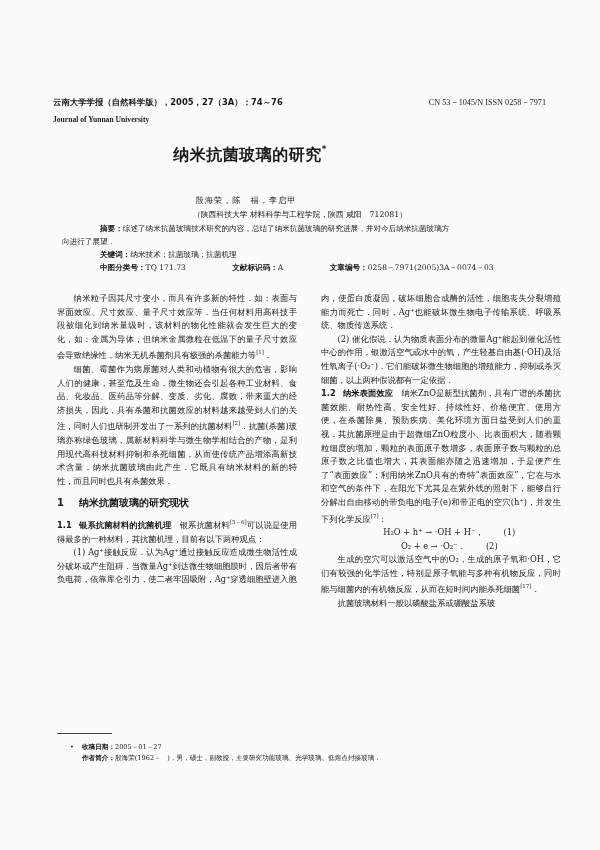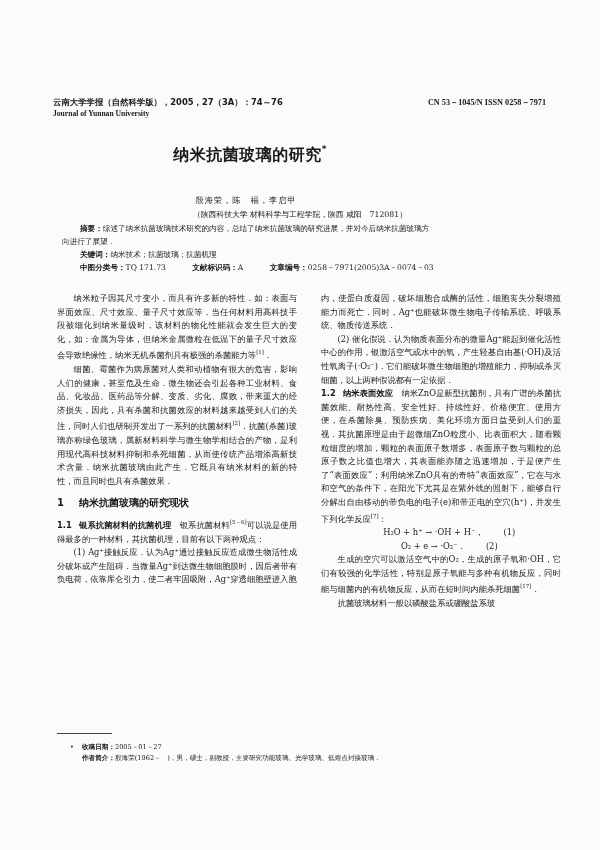--- a/index.html
+++ b/index.html
@@ -2,28 +2,28 @@
 <html><head>
 <meta charset="utf-8">
 <style>
   html, body { margin: 0; padding: 0; }
   body {
     width: 600px; height: 850px; background: #fbfbf9; position: relative; overflow: hidden;
     font-family: "DejaVu Serif", "Liberation Serif", serif; color: #1a1a1a;
   }
   .page { position: absolute; left: 0; top: 0; width: 600px; height: 850px; }
   .hdr-left { position: absolute; left: 53px; top: 97px; font-size: 8.4px; font-weight: bold; font-family: "DejaVu Sans", sans-serif; }
-  .hdr-left .en { display: block; margin-top: 1px; font-size: 7.6px; font-family: "Liberation Serif", serif; font-weight: bold; }
-  .hdr-right { position: absolute; right: 54px; top: 97px; font-size: 8.2px; font-weight: bold; font-family: "Liberation Serif", serif; }
+  .hdr-left .en { display: block; margin-top: 7px; font-size: 7.6px; font-family: "Liberation Serif", serif; font-weight: bold; }
+  .hdr-right { position: absolute; right: 54px; top: 97px; font-size: 8.2px; font-weight: normal; font-family: "Liberation Serif", serif; }
   .title { position: absolute; left: 0; width: 500px; top: 144px; text-align: center; font-size: 16px; font-weight: bold; font-family: "DejaVu Sans", sans-serif; letter-spacing: 0.5px; }
   .title sup { font-size: 9px; vertical-align: 8px; }
   .authors { position: absolute; left: 0; width: 492px; top: 195px; text-align: center; font-size: 8.2px; letter-spacing: 1px; }
   .affil { position: absolute; left: 0; width: 600px; top: 209px; text-align: center; font-size: 7.8px; }
   .abstract { position: absolute; left: 80px; width: 440px; top: 222px; font-size: 7.6px; line-height: 13px; }
-  .abstract .lbl { font-weight: bold; font-family: "DejaVu Sans", sans-serif; }
+  .abstract .lbl { font-weight: bold; font-family: "DejaVu Sans", sans-serif; margin-left: 20px; }
   .abs-body { text-indent: 0; }
   .abs-cont { margin-left: -18px; }
   .meta-line { font-size: 7.6px; line-height: 13px; }
   .meta-line span.gap { display: inline-block; width: 24px; }
   .col { position: absolute; top: 292px; width: 240px; font-size: 8.3px; line-height: 13.6px; text-align: justify; }
   .col-left { left: 57px; }
   .col-right { left: 321px; }
   .para { text-indent: 2em; margin: 0 0 0 0; }
   .para.noindent { text-indent: 0; }
   sup.ref { font-size: 5.5px; vertical-align: 4px; }

